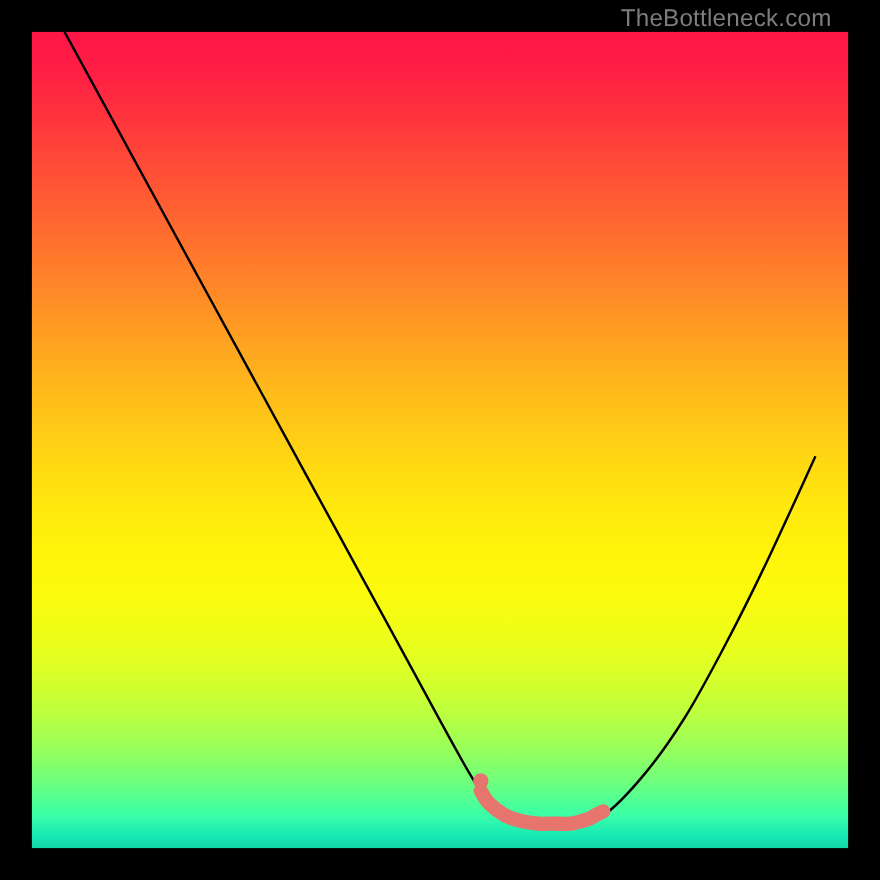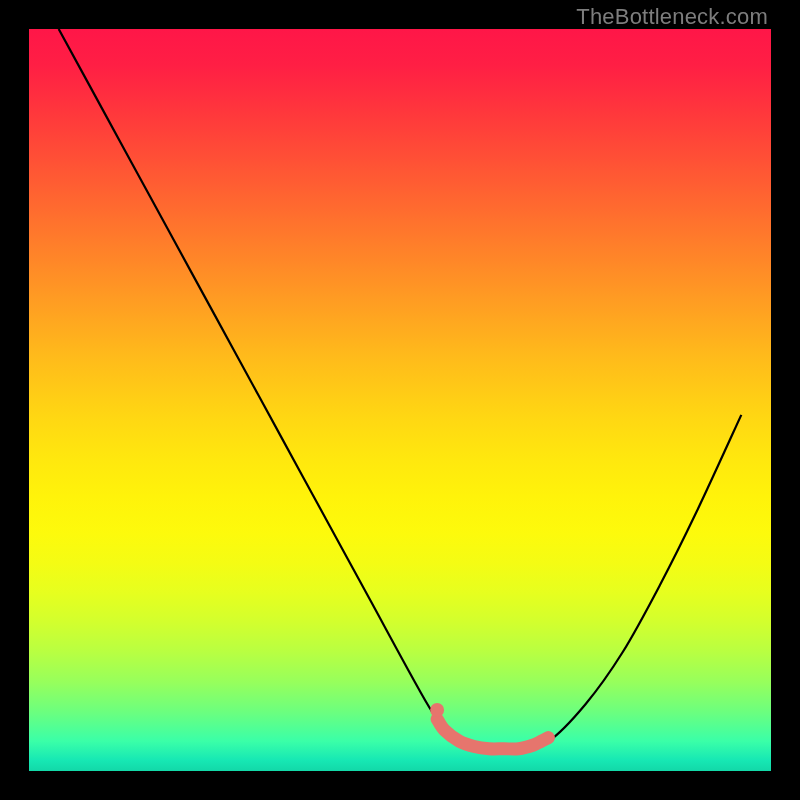--- a/index.html
+++ b/index.html
@@ -49,21 +49,21 @@
   .plot-svg {
     position: absolute;
     left: 0;
     top: 0;
     width: 742px;
     height: 742px;
   }
   .watermark {
     position: absolute;
     top: 4px;
-    right: 32px;
+    right: 44px;
     color: #7d7d7d;
     font-size: 22px;
     font-weight: 400;
     letter-spacing: 0.2px;
   }
 </style>
 </head>
 <body>
 
 <div class="chart-wrapper">

